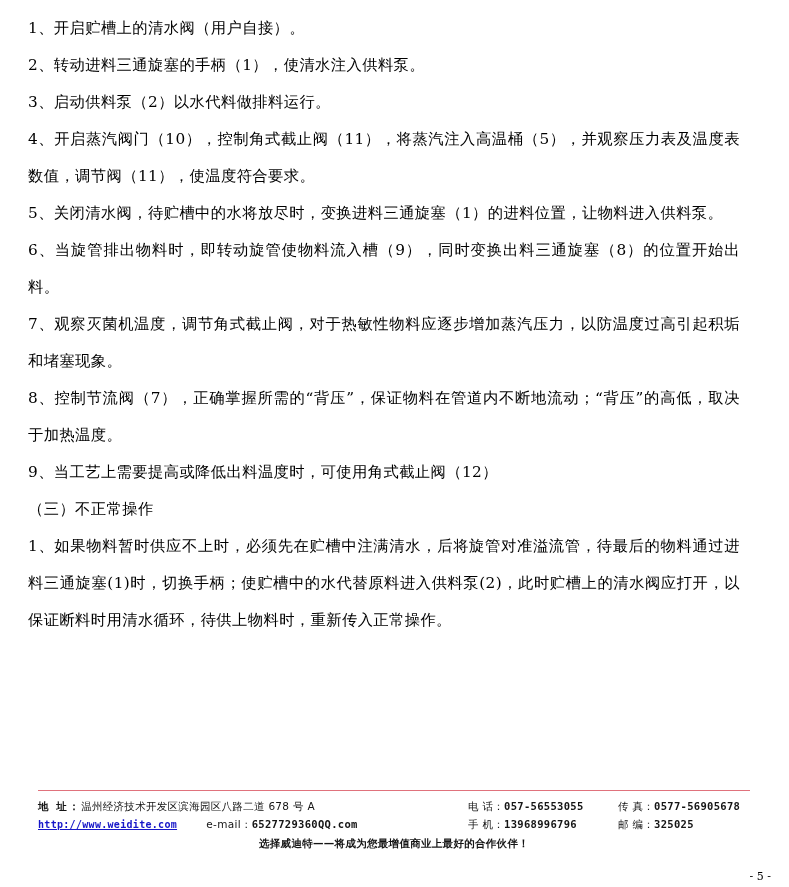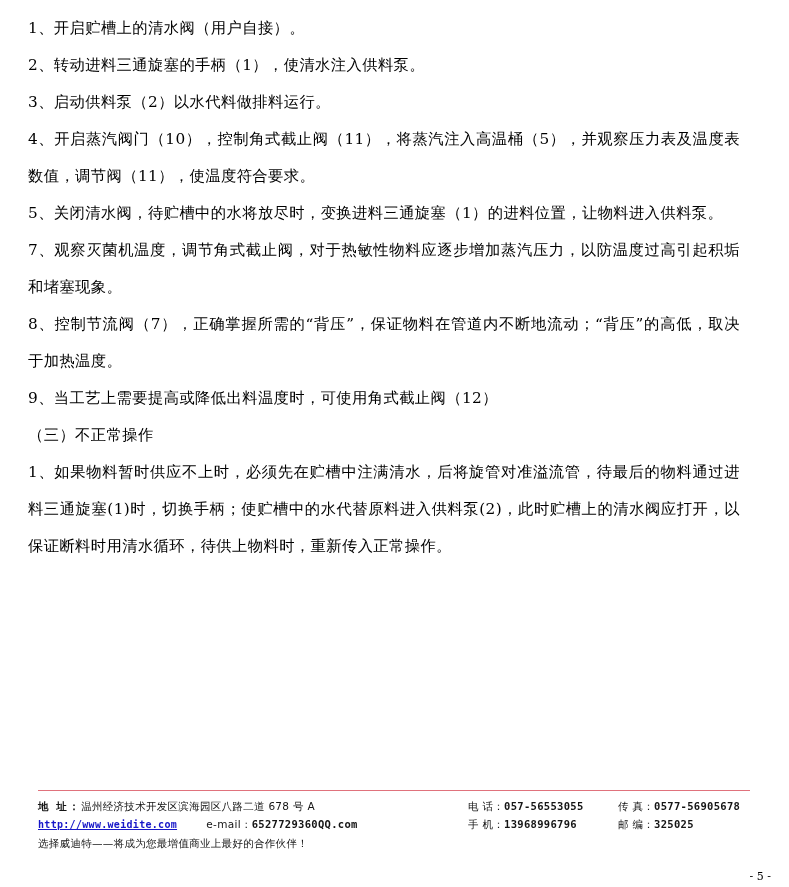--- a/index.html
+++ b/index.html
@@ -56,21 +56,22 @@
     width: 712px;
     font-family: "DejaVu Sans", sans-serif;
     font-size: 10.5px;
     color: #141414;
     letter-spacing: 0.3px;
   }
   .footer-line.l1 { top: 10px; }
   .footer-line.l2 { top: 28px; }
   .footer-line.l3 {
     top: 47px;
-    font-weight: normal;
+    text-align: center;
+    font-weight: bold;
     color: #141414;
   }
   .fl-row {
     display: flex;
     align-items: baseline;
   }
   .fl-left {
     width: 430px;
     white-space: nowrap;
   }
@@ -107,20 +108,21 @@
 <body>
 
 <div class="page">
 
   <div class="body-block">
     <p class="para">1、开启贮槽上的清水阀（用户自接）。</p>
     <p class="para">2、转动进料三通旋塞的手柄（1），使清水注入供料泵。</p>
     <p class="para">3、启动供料泵（2）以水代料做排料运行。</p>
     <p class="para">4、开启蒸汽阀门（10），控制角式截止阀（11），将蒸汽注入高温桶（5），并观察压力表及温度表数值，调节阀（11），使温度符合要求。</p>
     <p class="para">5、关闭清水阀，待贮槽中的水将放尽时，变换进料三通旋塞（1）的进料位置，让物料进入供料泵。</p>
+    <p class="para">6、当旋管排出物料时，即转动旋管使物料流入槽（9），同时变换出料三通旋塞（8）的位置开始出料。</p>
     <p class="para">7、观察灭菌机温度，调节角式截止阀，对于热敏性物料应逐步增加蒸汽压力，以防温度过高引起积垢和堵塞现象。</p>
     <p class="para">8、控制节流阀（7），正确掌握所需的“背压”，保证物料在管道内不断地流动；“背压”的高低，取决于加热温度。</p>
     <p class="para">9、当工艺上需要提高或降低出料温度时，可使用角式截止阀（12）</p>
     <p class="para">（三）不正常操作</p>
     <p class="para">1、如果物料暂时供应不上时，必须先在贮槽中注满清水，后将旋管对准溢流管，待最后的物料通过进料三通旋塞(1)时，切换手柄；使贮槽中的水代替原料进入供料泵(2)，此时贮槽上的清水阀应打开，以保证断料时用清水循环，待供上物料时，重新传入正常操作。</p>
   </div>
 
   <div class="footer">
     <div class="footer-rule"></div>
 

